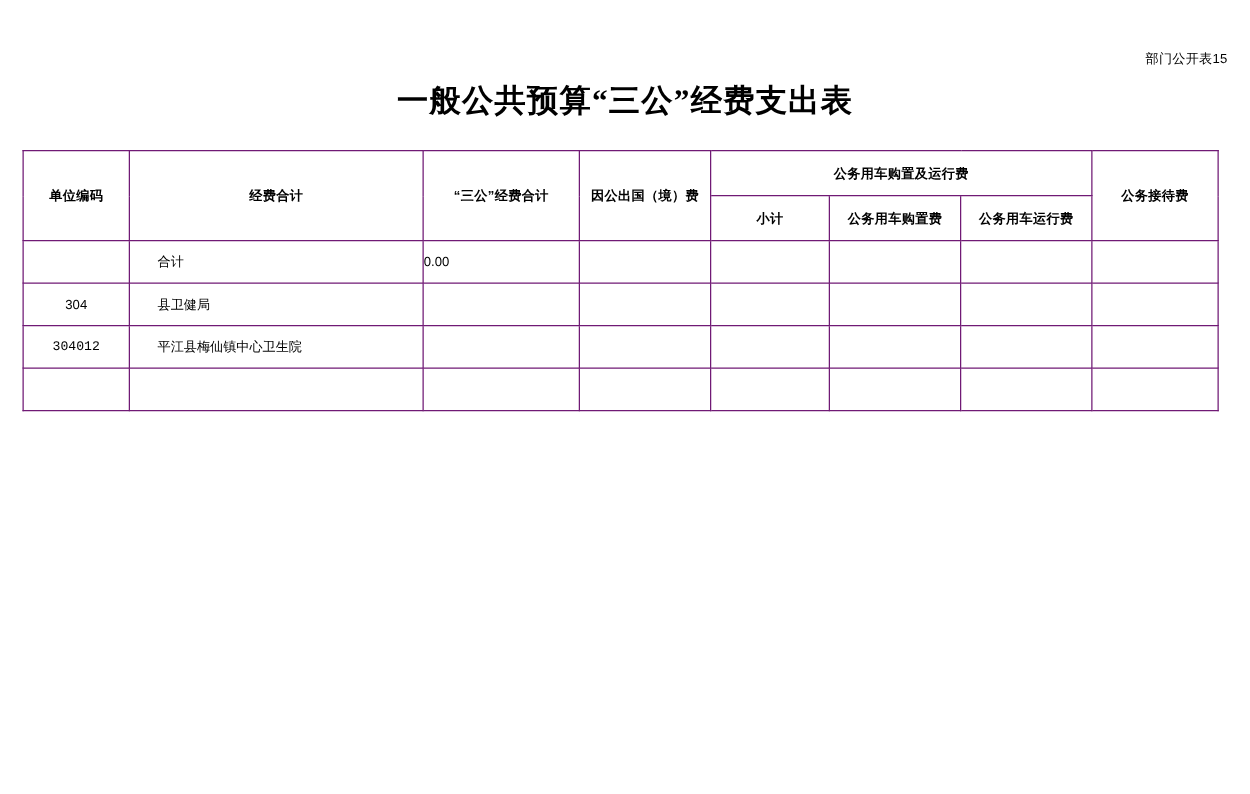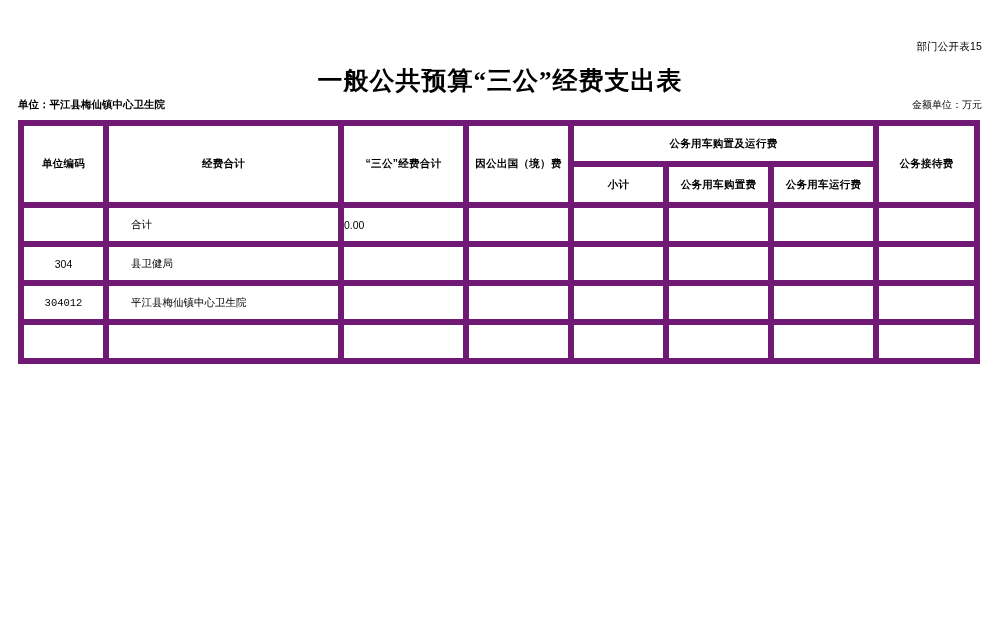--- a/index.html
+++ b/index.html
@@ -67,21 +67,21 @@
   table.main {
     position: absolute;
     left: 18px;
     top: 92px;
     width: 956px;
     border-collapse: collapse;
     table-layout: fixed;
   }
   table.main th,
   table.main td {
-    border: 6px solid #701a75;
+    border: 1px solid #701a75;
     padding: 0;
     font-size: 10.5px;
     font-weight: normal;
     vertical-align: middle;
   }
   table.main th {
     text-align: center;
     font-weight: bold;
     letter-spacing: 0.3px;
   }
@@ -119,24 +119,20 @@
 </style>
 </head>
 <body>
 
 <div class="page">
 
   <div class="form-code">部门公开表15</div>
 
   <div class="doc-title">一般公共预算“三公”经费支出表</div>
 
-  <div class="meta-row">
-    <span class="meta-left">单位：平江县梅仙镇中心卫生院</span>
-    <span class="meta-right">金额单位：万元</span>
-  </div>
 
   <table class="main">
     <colgroup>
       <col style="width:85px">
       <col style="width:235px">
       <col style="width:125px">
       <col style="width:105px">
       <col style="width:95px">
       <col style="width:105px">
       <col style="width:105px">

